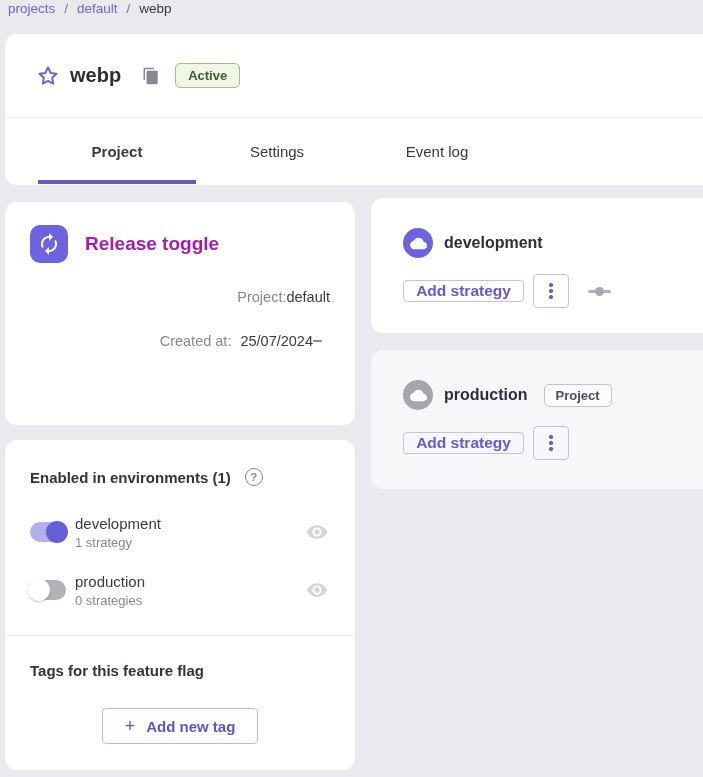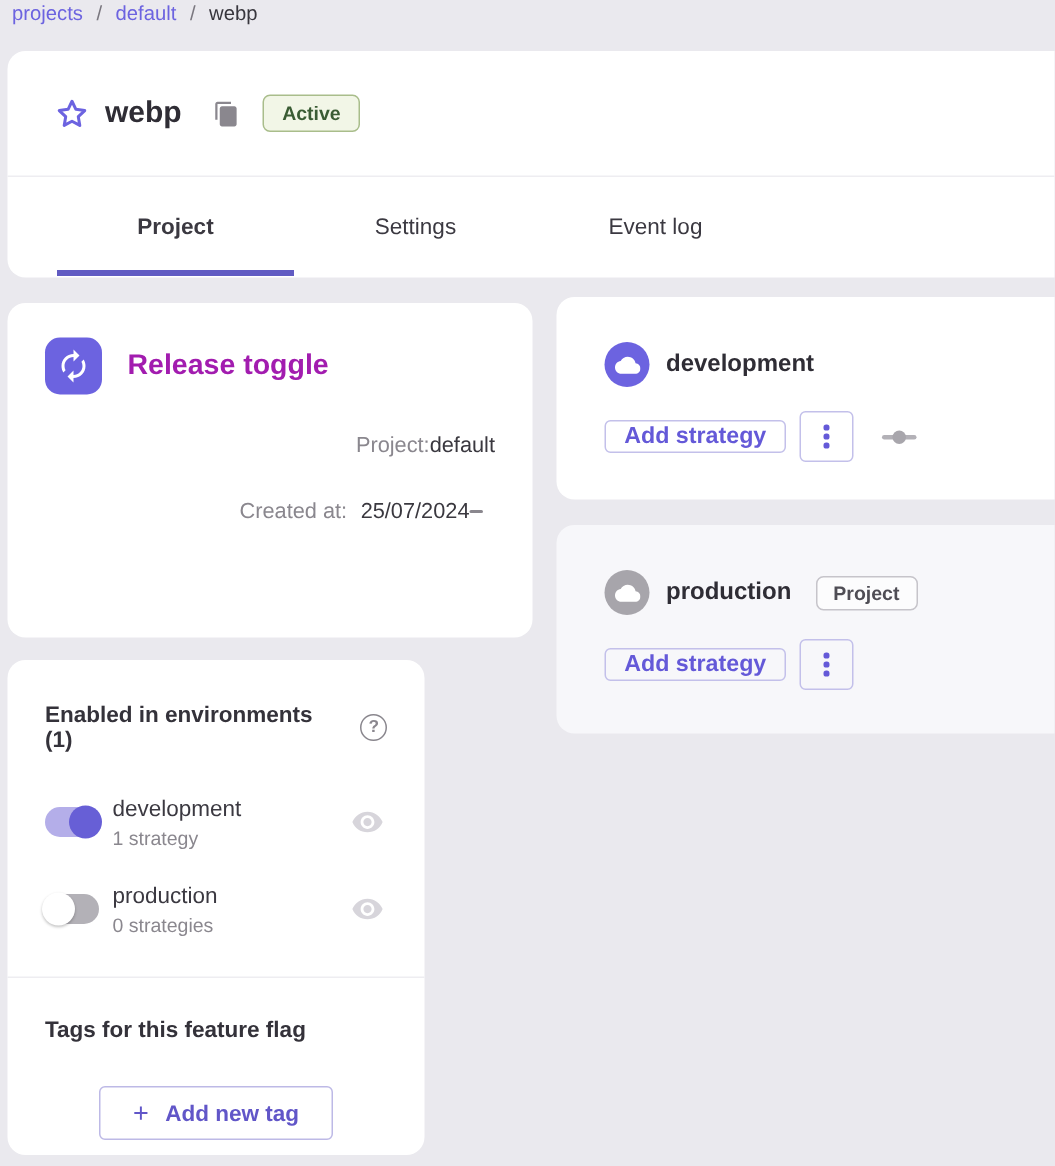--- a/index.html
+++ b/index.html
@@ -38,21 +38,21 @@
   .flag-type-title { font-size:19px; color:#a21caf; }
   .meta-row { display:flex; justify-content:flex-end; align-items:center; height:20px; margin-bottom:24px; font-size:14.5px; }
   .meta-label { color:#8a878e; }
   .meta-value { color:#3a383f; }
   .meta-left { display:flex; gap:9px; align-items:center; }
   .icon-btn { background:none; border:none; cursor:pointer; display:flex; align-items:center; padding:0; }
   .pencil { width:19px; height:19px; color:#8a878e; }
   .dash-icon { width:9px; height:2.5px; background:#8a878e; border-radius:1px; margin-right:8px; }
 
   
-  .env-card { left:5px; top:440px; width:278px; height:330px; padding:28px 25px 0 25px; }
+  .env-card { left:5px; top:440px; width:350px; height:330px; padding:28px 25px 0 25px; }
   .env-head { display:flex; align-items:center; gap:14px; margin-bottom:27px; }
   .card-title { font-size:15px; font-weight:bold; color:#34323a; }
   .help-icon { width:18px; height:18px; border:1.5px solid #8a878e; border-radius:50%; color:#8a878e; font-size:11.5px; font-weight:bold; display:flex; align-items:center; justify-content:center; cursor:pointer; }
   .env-row { display:flex; align-items:center; height:38px; margin-bottom:20px; }
   .toggle { width:36px; height:20px; border-radius:10px; position:relative; cursor:pointer; flex:none; }
   .toggle .knob { position:absolute; top:-1px; width:22px; height:22px; border-radius:50%; }
   .toggle.on { background:#b4aee9; }
   .toggle.on .knob { right:-2px; background:#675fd6; }
   .toggle.off { background:#b3b1b7; }
   .toggle.off .knob { left:-2px; background:#fff; box-shadow:0 1px 2px rgba(0,0,0,.25); }

